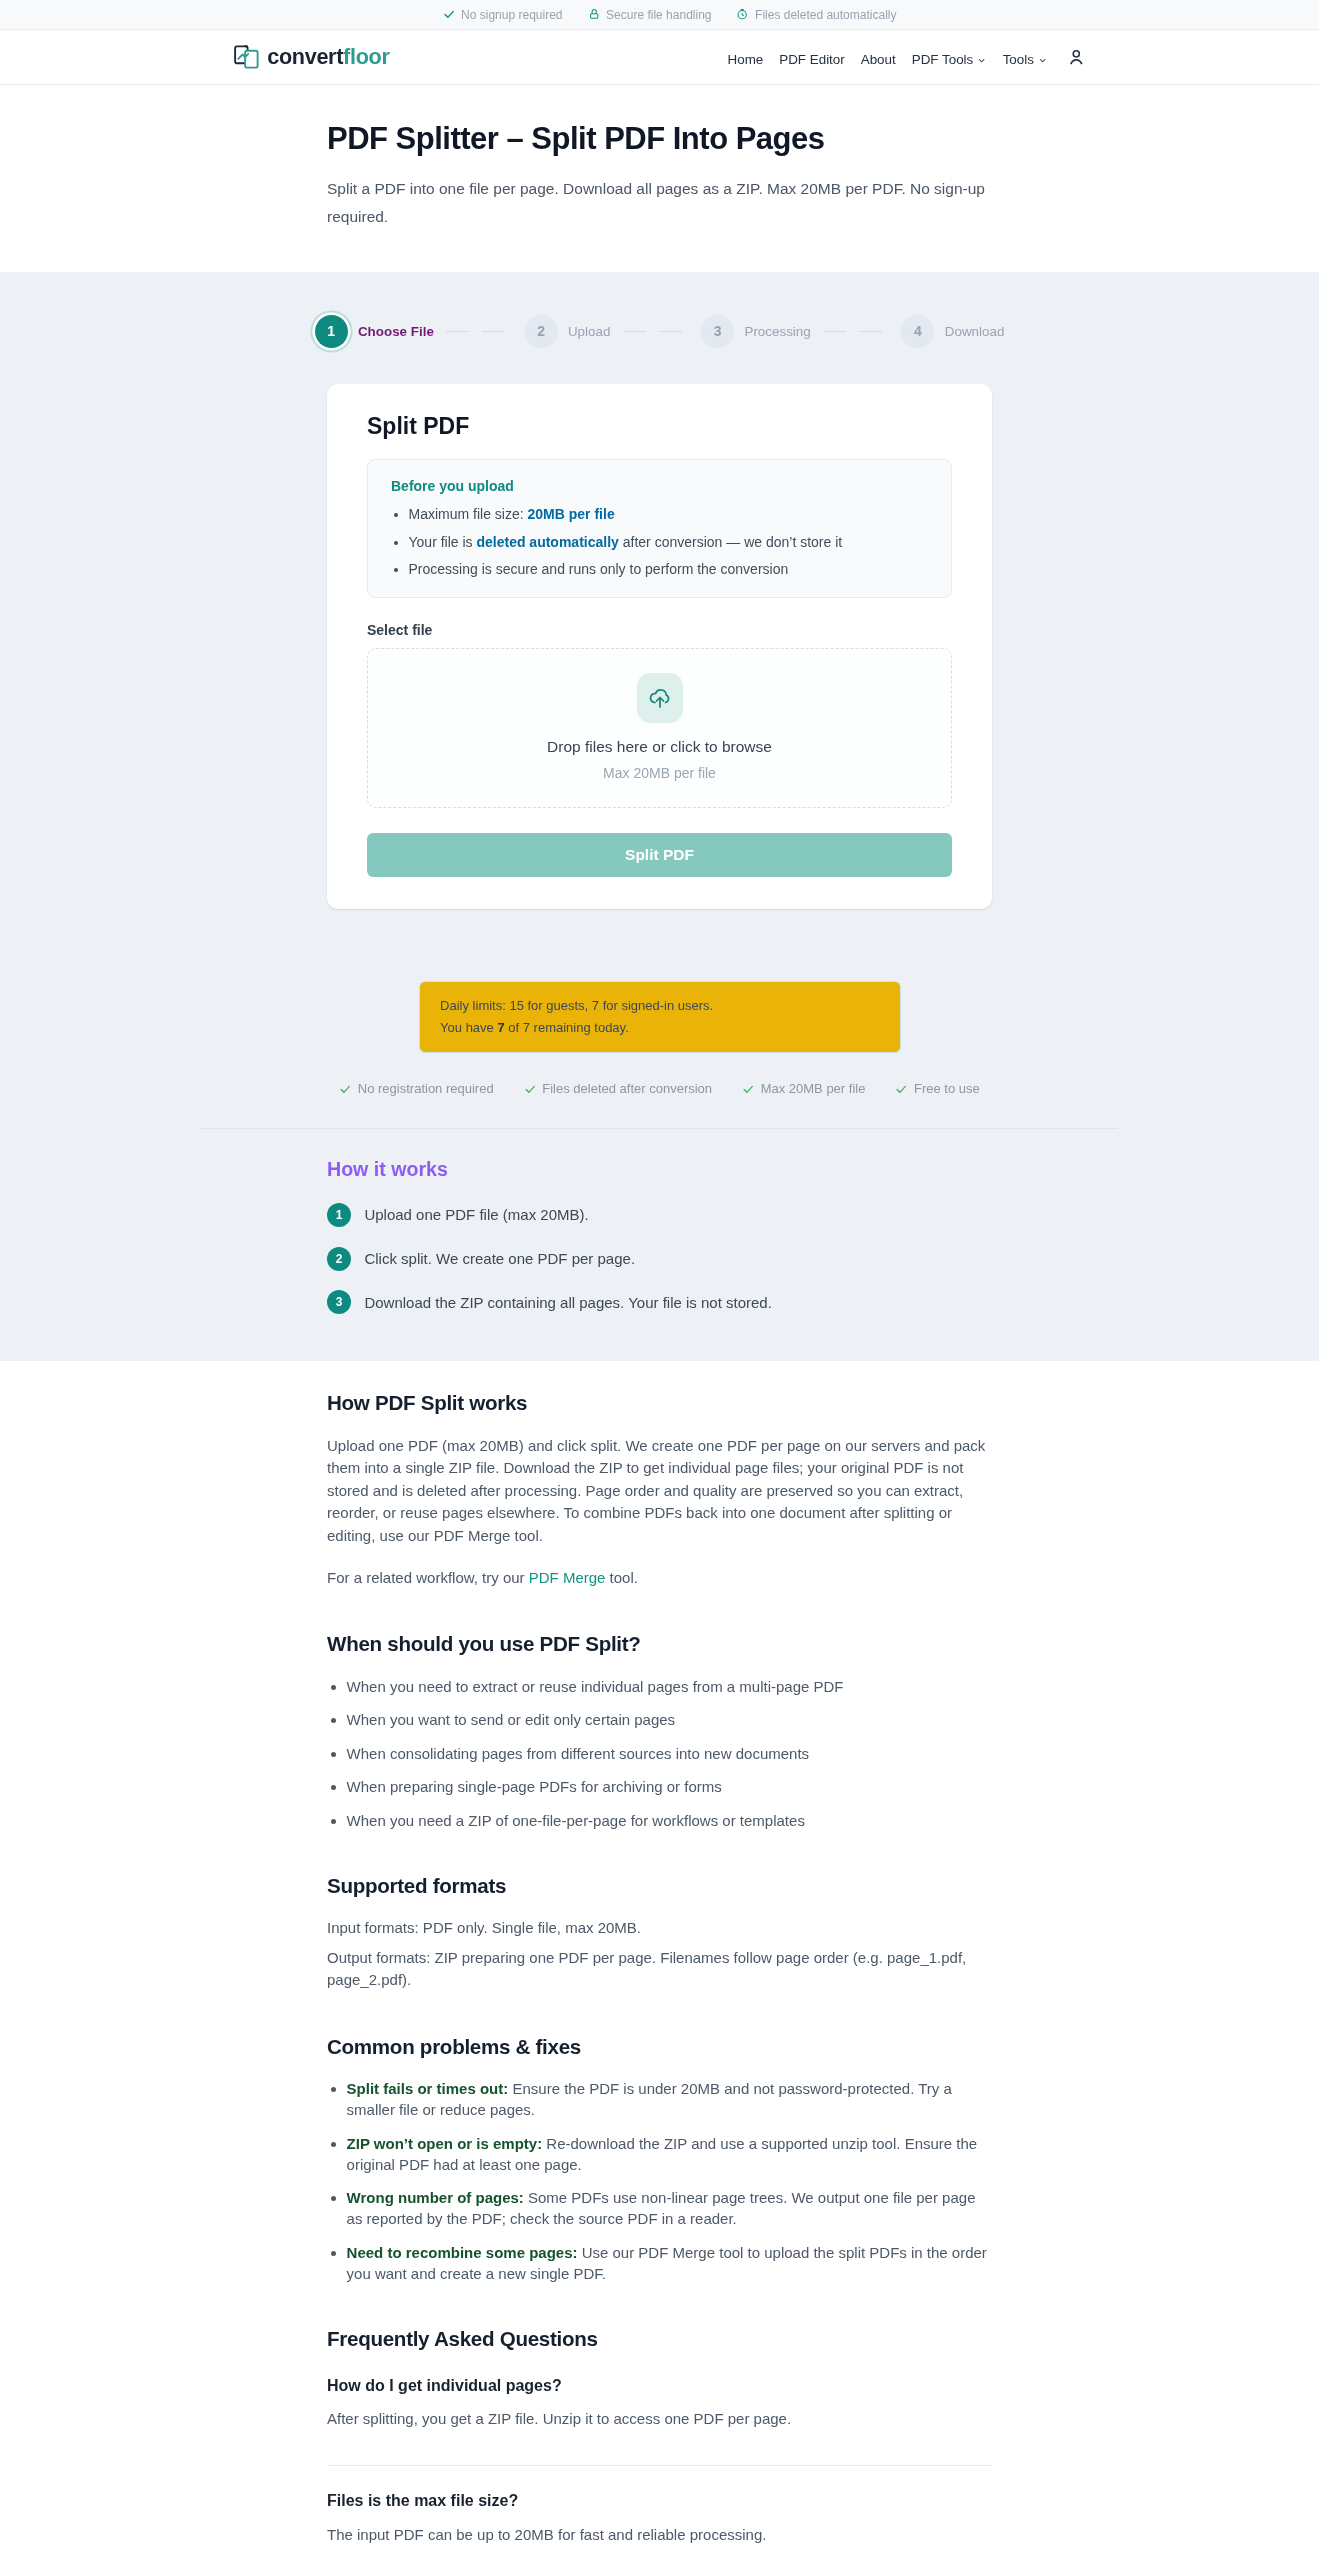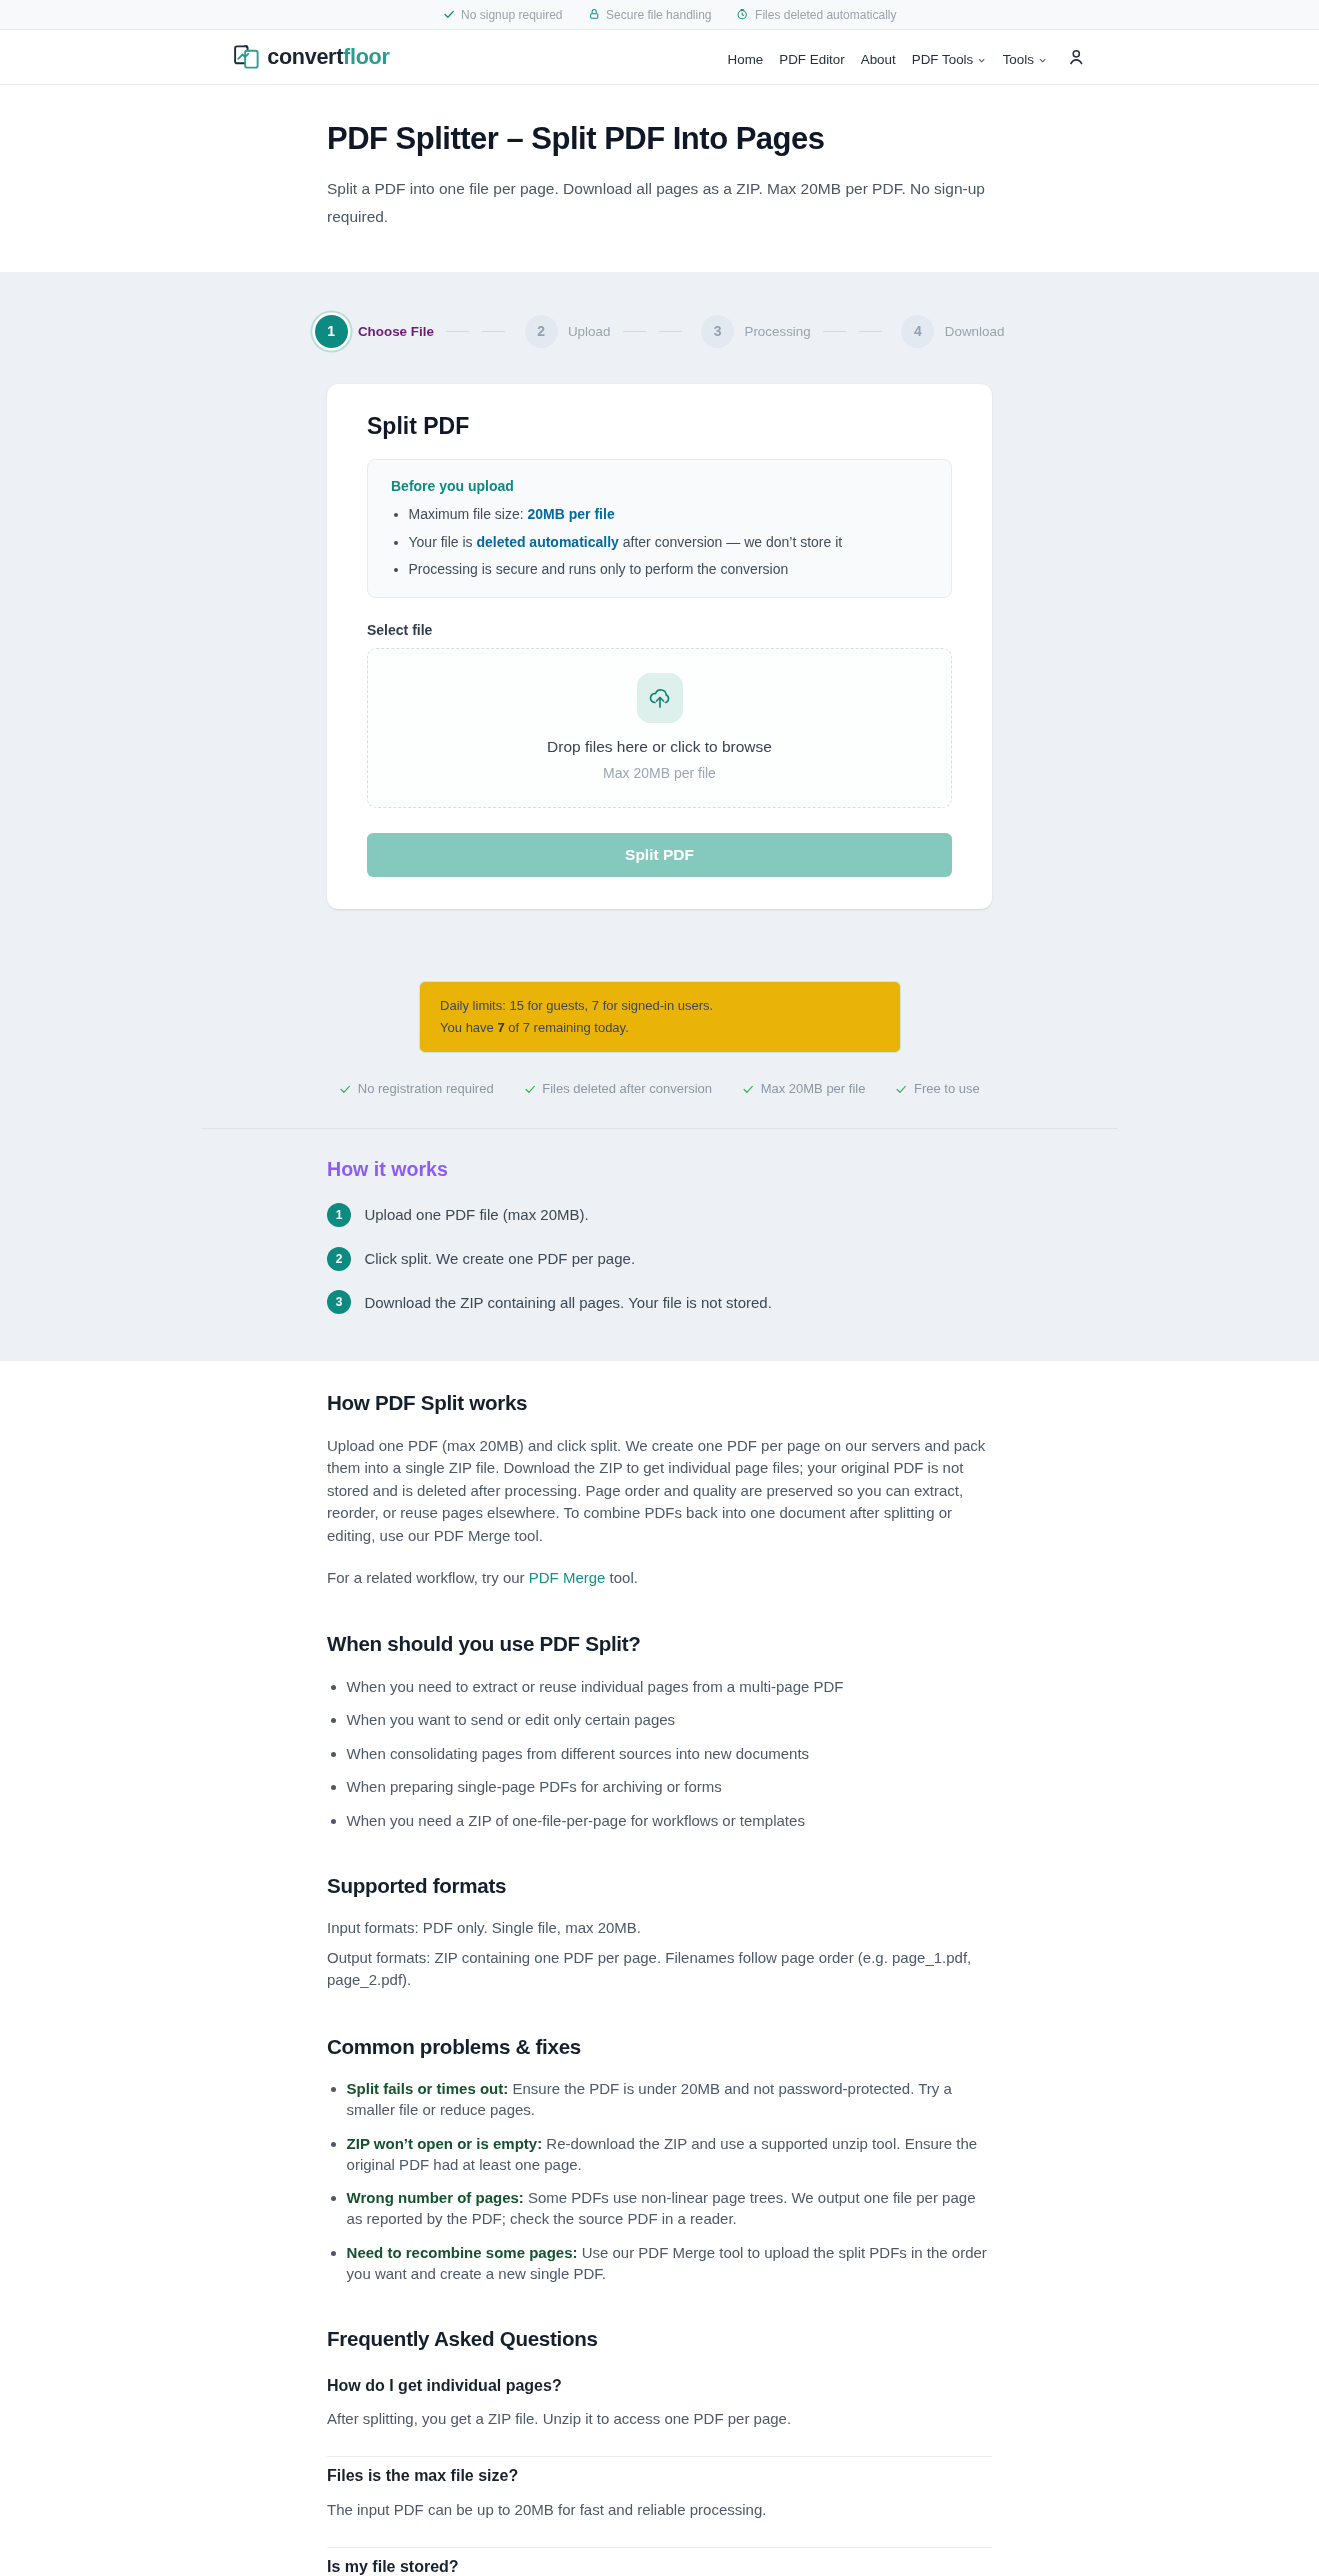--- a/index.html
+++ b/index.html
@@ -107,21 +107,21 @@
   .article h2:first-child { margin-top:0; }
   .article p.body { margin-top:19.6px; font-size:15px; color:#4d5968; line-height:1.5; }
   .article p.tight { margin-top:7.2px; font-size:15px; color:#4d5968; line-height:1.5; }
   .article a.inline-link { color:#0f9488; }
   .bullets { margin-top:19.6px; list-style:disc; padding-left:19.6px; }
   .bullets li { font-size:15px; color:#4d5968; margin-bottom:12.4px; line-height:1.4; }
   .bullets li b { color:#14532d; }
   .bullets li:last-child { margin-bottom:0; }
 
   .faq-list { margin-top:26px; }
-  .faq-item { padding-bottom:26px; border-bottom:0.5px solid #e9edf0; margin-bottom:10px; }
+  .faq-item { padding-bottom:35px; border-bottom:0.5px solid #e9edf0; margin-bottom:26px; }
   .faq-item:last-child { border-bottom:none; margin-bottom:0; padding-bottom:0; }
   .faq-q { font-size:16px; font-weight:700; color:#18222f; }
   .faq-a { margin-top:12.4px; font-size:15px; color:#4d5968; line-height:1.55; }
 </style>
 </head>
 <body>
 
 <div class="announce">
   <div class="announce-item">
     <span class="ic">
@@ -337,21 +337,21 @@
     <ul class="bullets">
       <li>When you need to extract or reuse individual pages from a multi-page PDF</li>
       <li>When you want to send or edit only certain pages</li>
       <li>When consolidating pages from different sources into new documents</li>
       <li>When preparing single-page PDFs for archiving or forms</li>
       <li>When you need a ZIP of one-file-per-page for workflows or templates</li>
     </ul>
 
     <h2>Supported formats</h2>
     <p class="body">Input formats: PDF only. Single file, max 20MB.</p>
-    <p class="tight">Output formats: ZIP containing one PDF per page. Filenames follow page order (e.g. page_1.pdf, page_2.pdf).</p>
+    <p class="tight">Output formats: ZIP preparing one PDF per page. Filenames follow page order (e.g. page_1.pdf, page_2.pdf).</p>
 
     <h2>Common problems &amp; fixes</h2>
     <ul class="bullets">
       <li><b>Split fails or times out:</b><span> Ensure the PDF is under 20MB and not password-protected. Try a smaller file or reduce pages.</span></li>
       <li><b>ZIP won’t open or is empty:</b><span> Re-download the ZIP and use a supported unzip tool. Ensure the original PDF had at least one page.</span></li>
       <li><b>Wrong number of pages:</b><span> Some PDFs use non-linear page trees. We output one file per page as reported by the PDF; check the source PDF in a reader.</span></li>
       <li><b>Need to recombine some pages:</b><span> Use our PDF Merge tool to upload the split PDFs in the order you want and create a new single PDF.</span></li>
     </ul>
 
     <h2>Frequently Asked Questions</h2>

